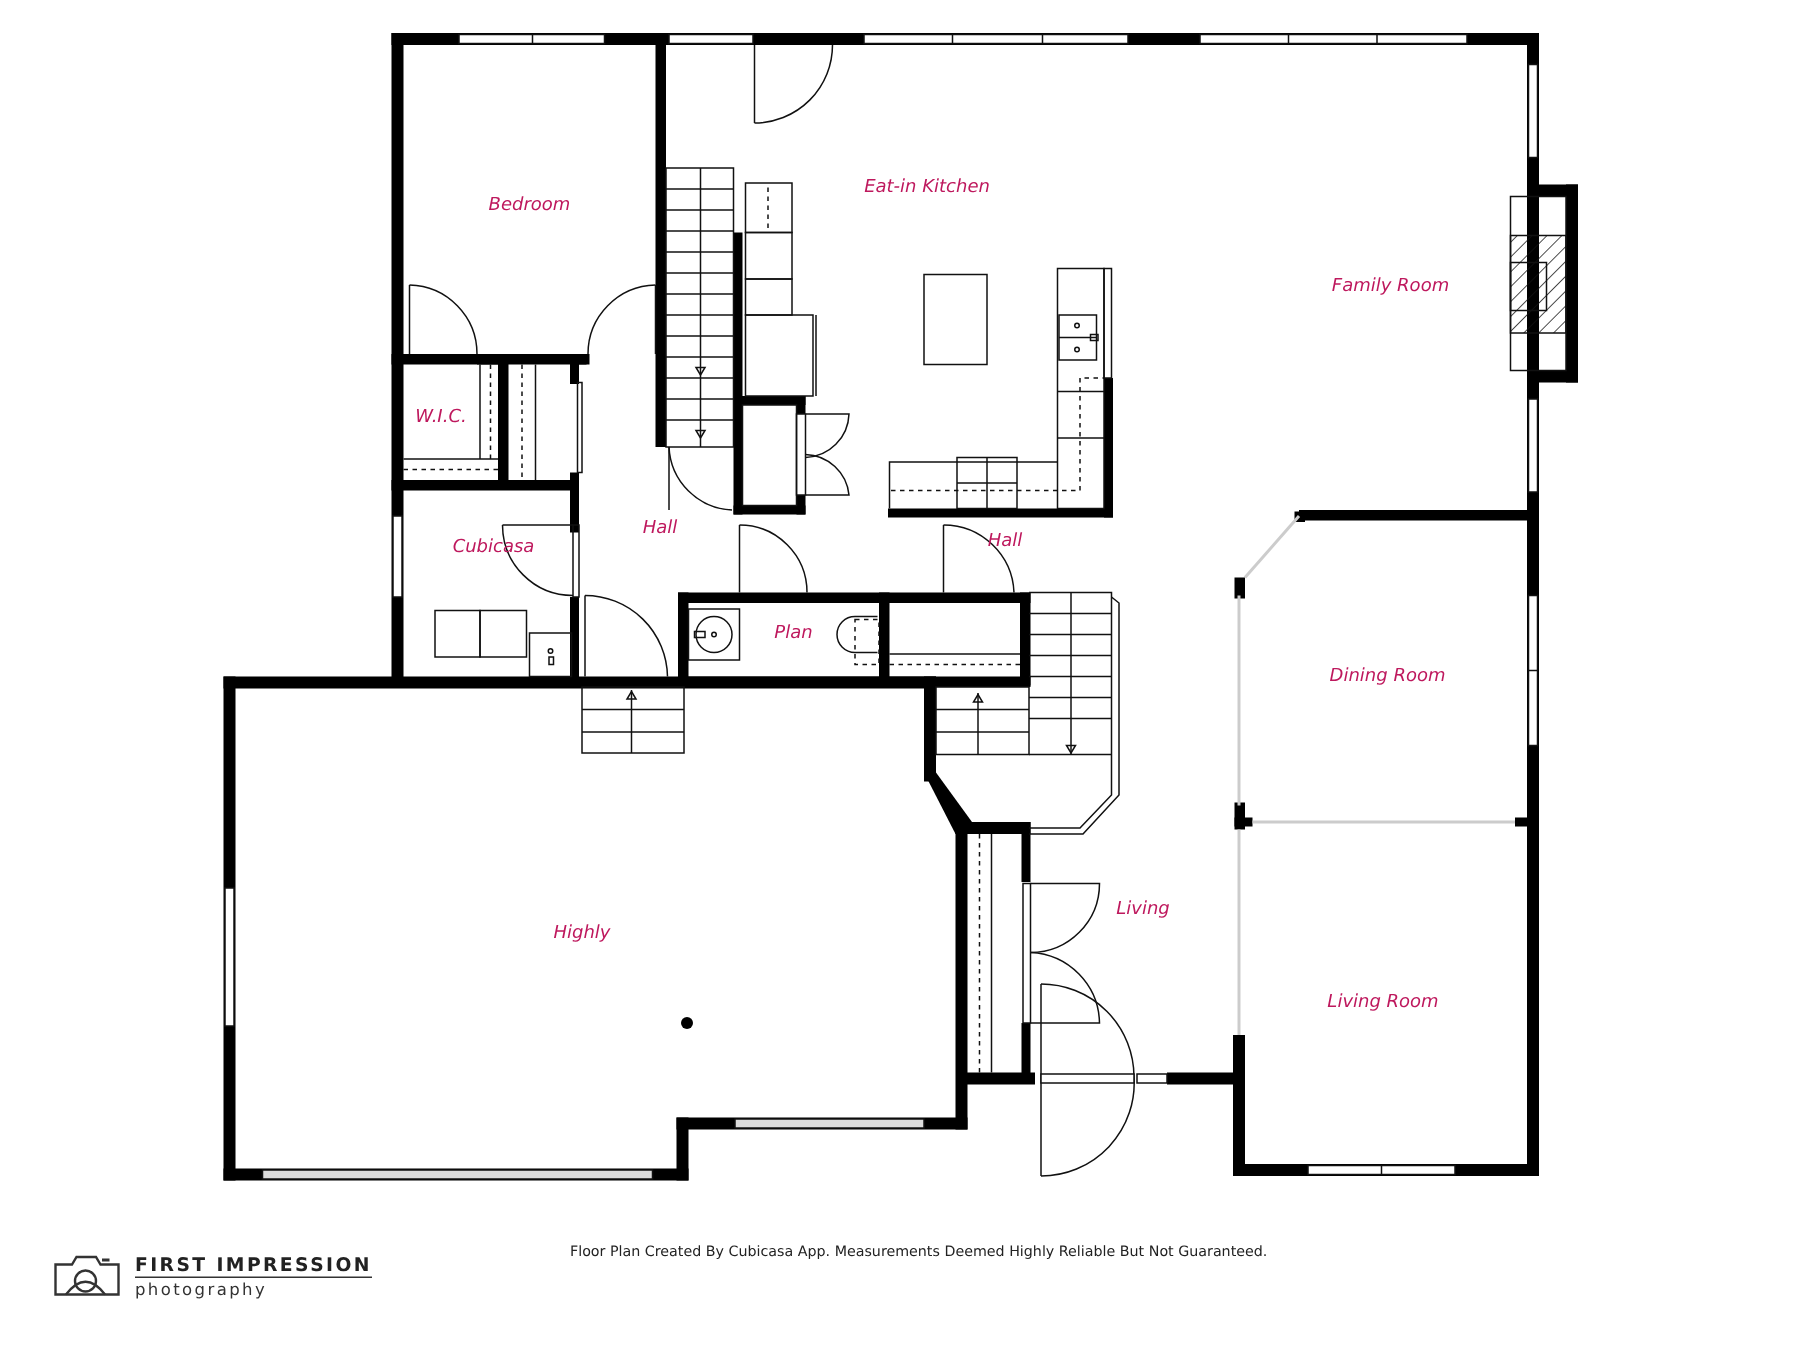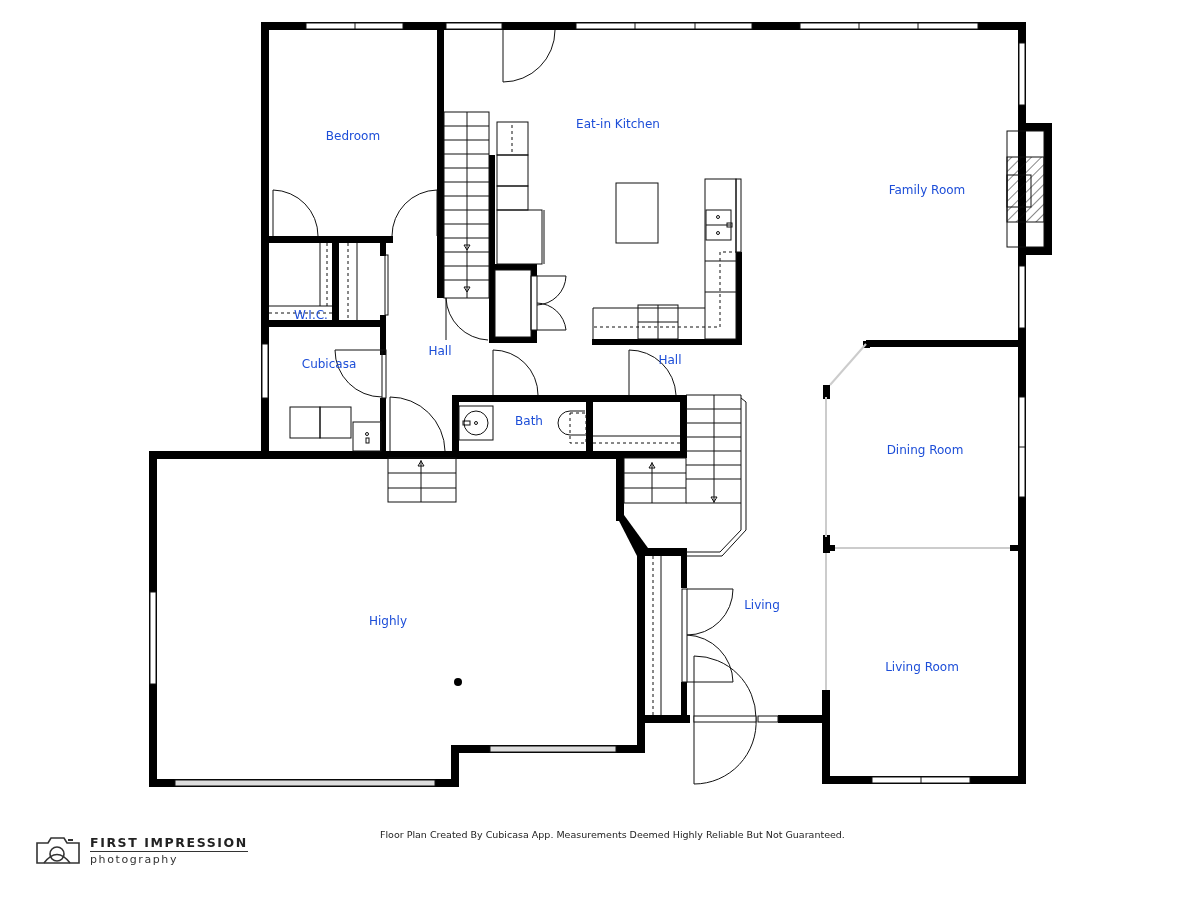--- a/index.html
+++ b/index.html
@@ -3,21 +3,21 @@
 <meta charset="utf-8">
 <style>
   html, body { margin: 0; padding: 0; background: #ffffff; }
   body { width: 1200px; height: 900px; position: relative; overflow: hidden; font-family: "DejaVu Sans", sans-serif; }
   svg.plan { position: absolute; left: 0; top: 0; }
   .wall { fill: #000; }
   .thin { fill: none; stroke: #111; stroke-width: 1; }
   .win { fill: #fff; stroke: #111; stroke-width: 1; }
   .dash { fill: none; stroke: #111; stroke-width: 1; stroke-dasharray: 3 3; }
   .light { fill: none; stroke: #ccc; stroke-width: 2; }
-  .room-label { position: absolute; font-size: 12px; color: #1d4ed8; white-space: nowrap; transform: translate(-50%, -50%); }
+  .room-label { position: absolute; font-size: 12px; color: #be185d; white-space: nowrap; transform: translate(-50%, -50%); font-style: italic; }
   .logo { position: absolute; left: 34px; top: 834px; display: flex; align-items: flex-end; }
   .logo-text { margin-left: 8px; }
   .logo-title { font-family: "DejaVu Sans", sans-serif; font-weight: bold; font-size: 12.5px; letter-spacing: 1.6px; color: #222; border-bottom: 1px solid #333; padding-bottom: 1px; }
   .logo-sub { font-size: 11px; letter-spacing: 1.6px; color: #333; margin-top: 1px; }
   .footer-note { position: absolute; left: 380px; top: 829px; font-size: 9.5px; color: #222; white-space: nowrap; }
 </style>
 </head>
 <body>
 
 <svg class="plan" width="1200" height="900" viewBox="0 0 1200 900" xmlns="http://www.w3.org/2000/svg">
@@ -274,25 +274,25 @@
   <defs>
     <pattern id="hatch" patternUnits="userSpaceOnUse" width="7" height="7" patternTransform="rotate(45)">
       <line x1="0" y1="0" x2="0" y2="7" stroke="#111" stroke-width="1"></line>
     </pattern>
   </defs>
 </svg>
 
 <div class="room-label" style="left:353px;top:136px;">Bedroom</div>
 <div class="room-label" style="left:618px;top:124px;">Eat-in Kitchen</div>
 <div class="room-label" style="left:927px;top:190px;">Family Room</div>
-<div class="room-label" style="left:311px;top:277px;margin-top:38px;">W.I.C.</div>
+<div class="room-label" style="left:294px;top:277px;">W.I.C.</div>
 <div class="room-label" style="left:329px;top:364px;">Cubicasa</div>
 <div class="room-label" style="left:440px;top:351px;">Hall</div>
 <div class="room-label" style="left:670px;top:360px;">Hall</div>
-<div class="room-label" style="left:529px;top:421px;">Bath</div>
+<div class="room-label" style="left:529px;top:421px;">Plan</div>
 <div class="room-label" style="left:925px;top:450px;">Dining Room</div>
 <div class="room-label" style="left:762px;top:605px;">Living</div>
 <div class="room-label" style="left:388px;top:621px;">Highly</div>
 <div class="room-label" style="left:922px;top:667px;">Living Room</div>
 
 <div class="logo">
   <svg width="48" height="32" viewBox="0 0 48 32">
     <path d="M3,9 L14,9 L17,4 L30,4 L33,9 L45,9 L45,29 L3,29 Z" fill="none" stroke="#333" stroke-width="1.6"></path>
     <rect x="34" y="5" width="5" height="2" fill="#333"></rect>
     <circle cx="23" cy="20" r="7" fill="none" stroke="#333" stroke-width="1.6"></circle>

